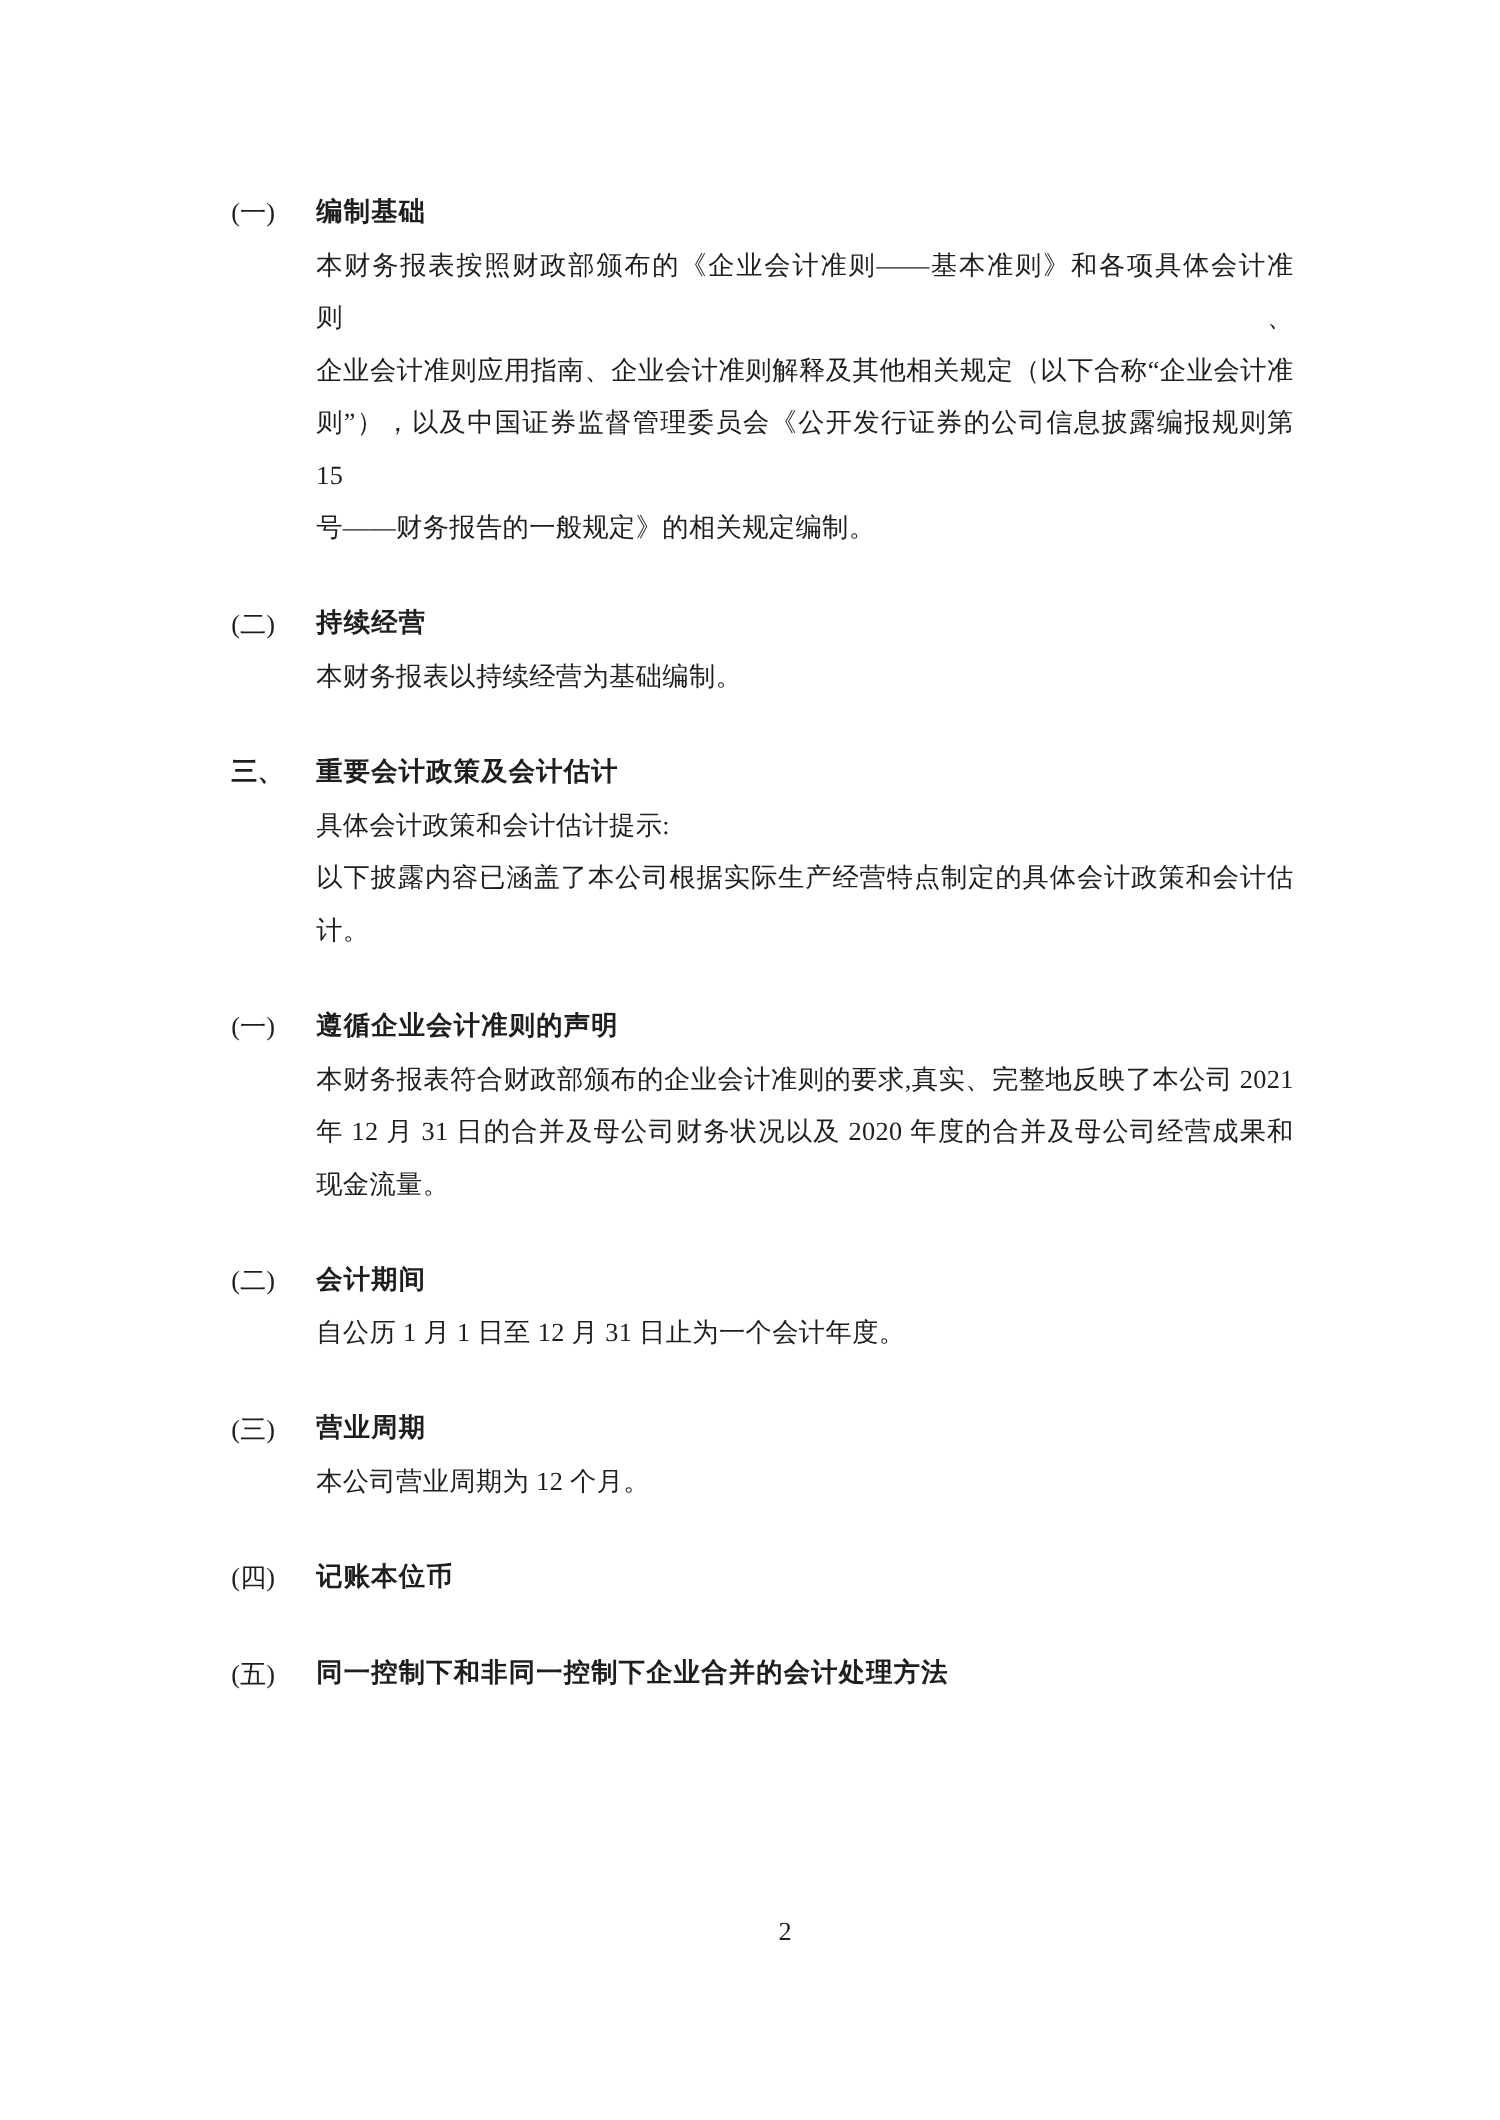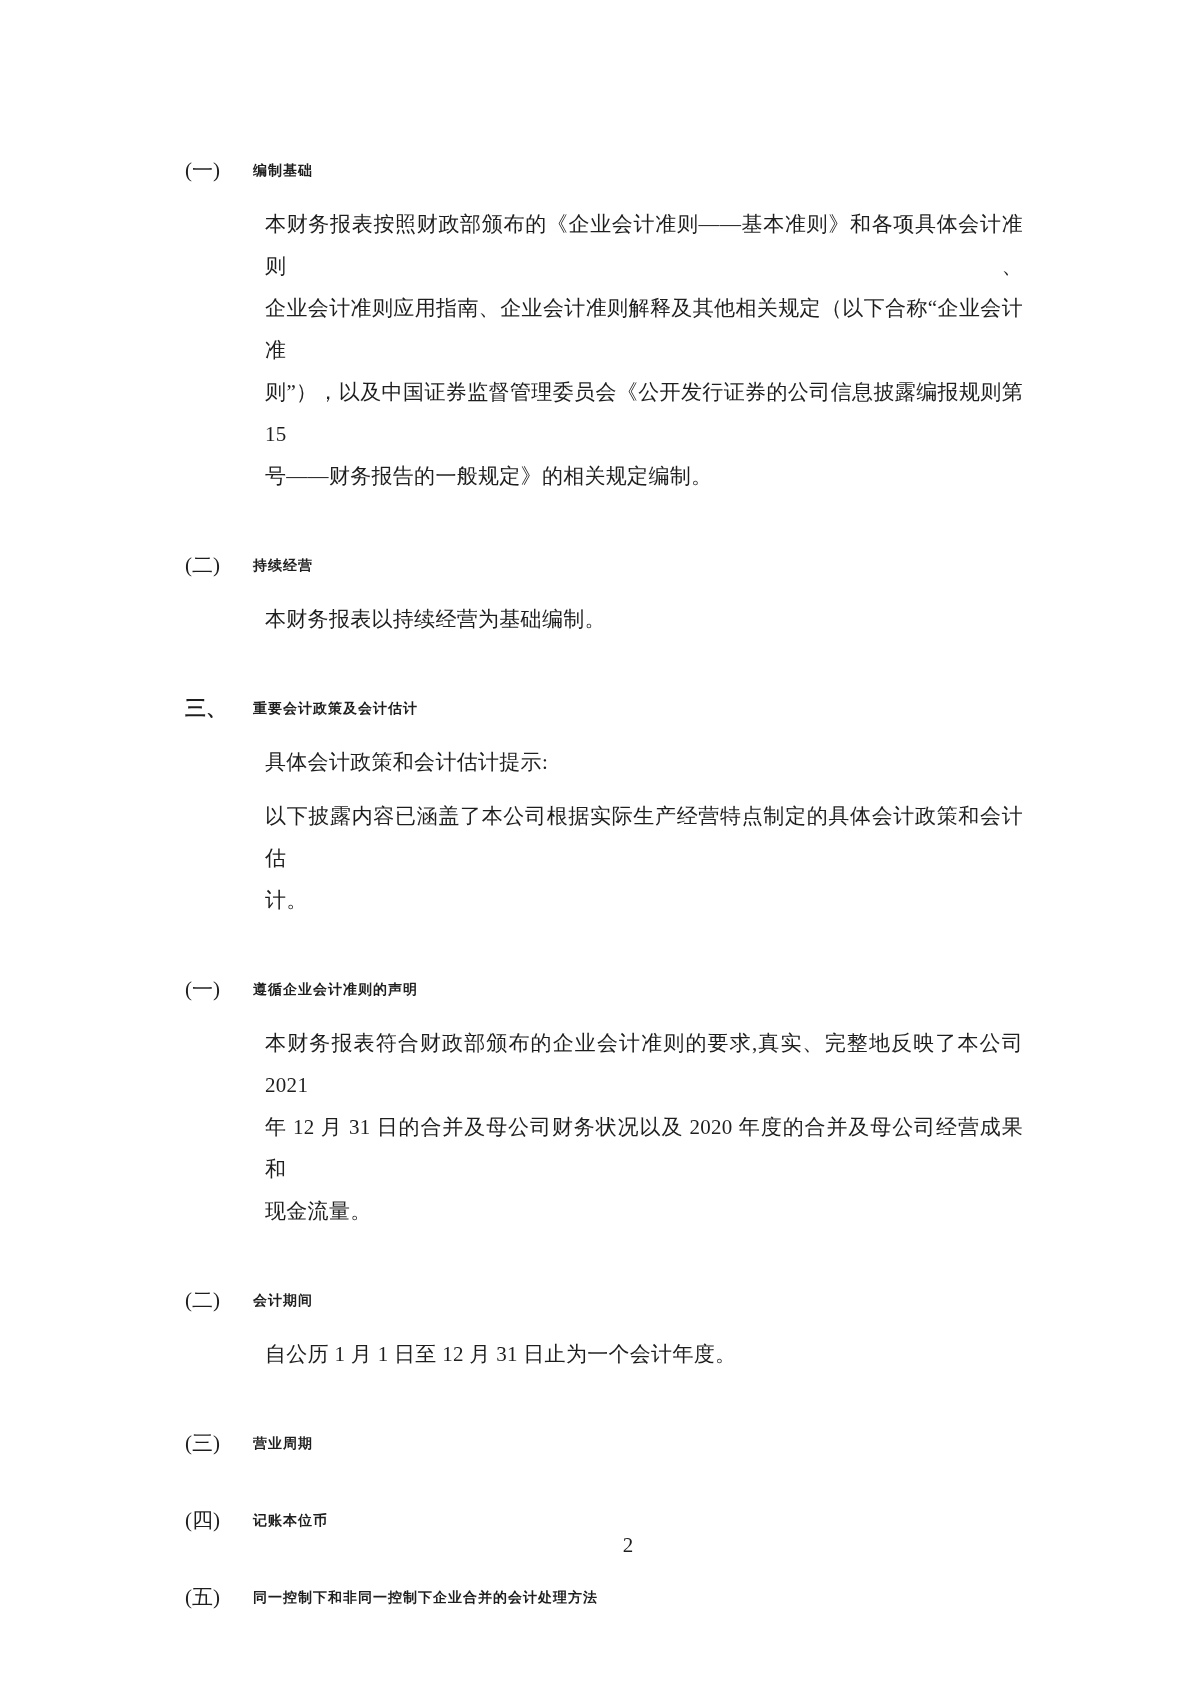--- a/index.html
+++ b/index.html
@@ -35,29 +35,29 @@
     line-height: 42px;
     white-space: nowrap;
   }
   .sec-body {
     flex: 0 0 782px;
     width: 782px;
   }
   .sec-title {
     font-family: "Liberation Sans", "DejaVu Sans", sans-serif;
     font-weight: 700;
-    font-size: 14px;
+    font-size: 21px;
     line-height: 42px;
     letter-spacing: 1px;
   }
   .section.main .sec-label {
     font-family: "Liberation Sans", "DejaVu Sans", sans-serif;
     font-weight: 700;
   }
-  .para { margin: 12px; }
+  .para { margin: 0; }
   .line {
     font-family: "Liberation Serif", "DejaVu Serif", serif;
     font-size: 21px;
     line-height: 42px;
     letter-spacing: 0.3px;
     white-space: normal;
   }
   .line.j {
     text-align: justify;
     text-align-last: justify;
@@ -139,20 +139,23 @@
         <div class="para">
           <div class="line last">自公历 1 月 1 日至 12 月 31 日止为一个会计年度。</div>
         </div>
       </div>
     </div>
 
     <div class="section sub">
       <div class="sec-label">(三)</div>
       <div class="sec-body">
         <div class="sec-title">营业周期</div>
+        <div class="para">
+          <div class="line last">本公司营业周期为 12 个月。</div>
+        </div>
       </div>
     </div>
 
     <div class="section sub">
       <div class="sec-label">(四)</div>
       <div class="sec-body">
         <div class="sec-title">记账本位币</div>
       </div>
     </div>
 

